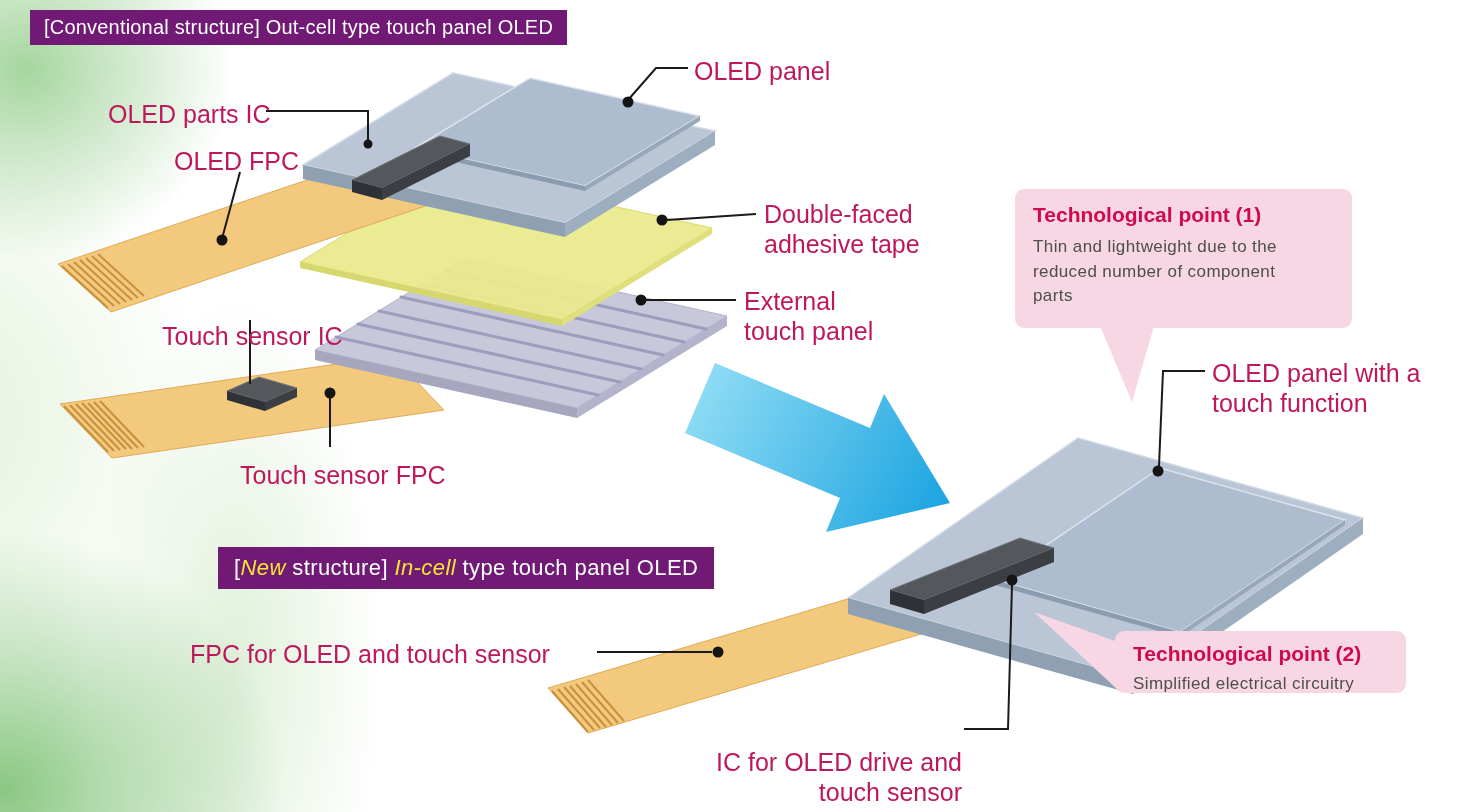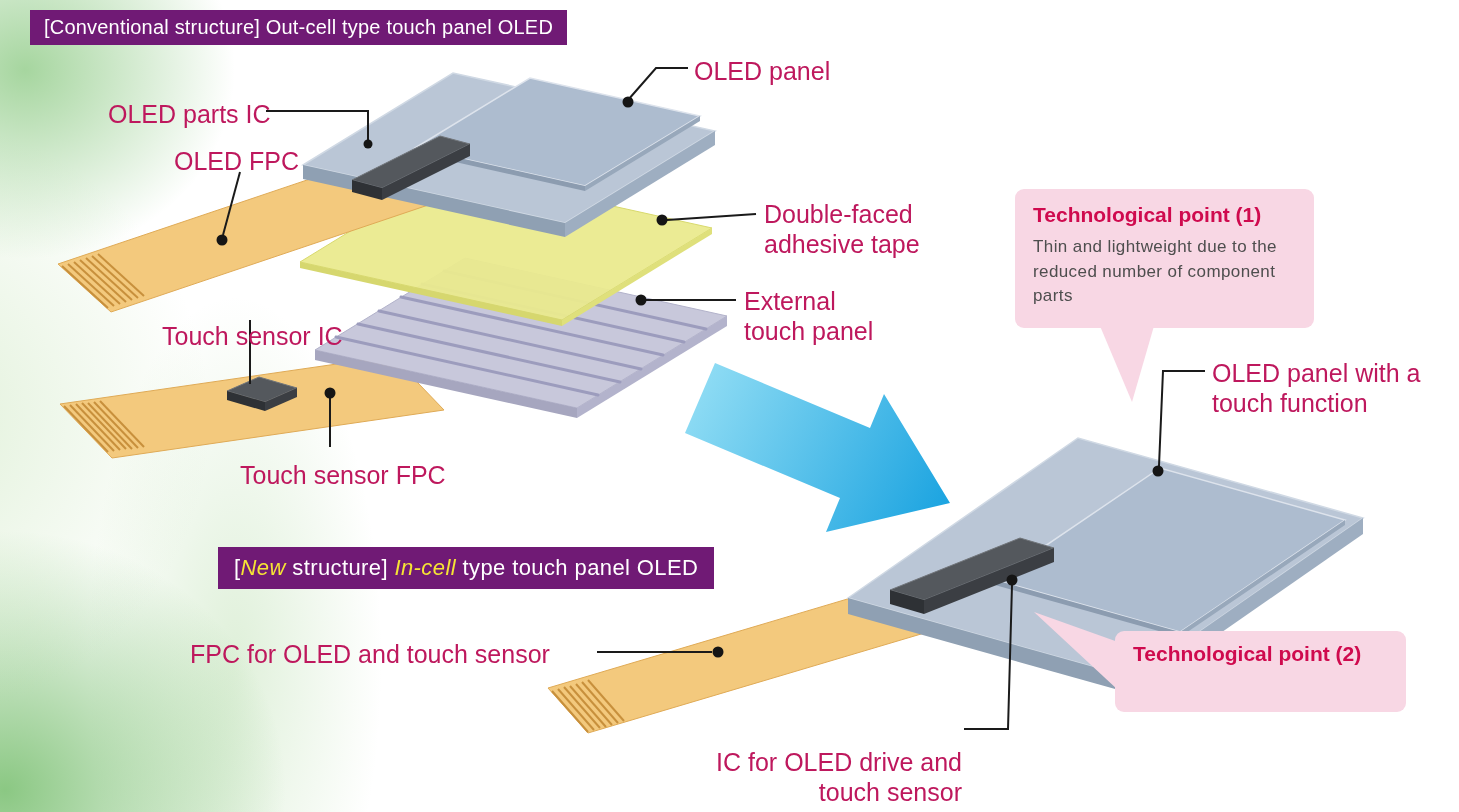--- a/index.html
+++ b/index.html
@@ -26,23 +26,23 @@
   #lbl-tape       { left:764px; top:199px; }
   #lbl-touch-ic   { left:162px; top:292px;margin-top:29px; }
   #lbl-ext-panel  { left:744px; top:286px; }
   #lbl-touch-fpc  { left:240px; top:460px; }
   #lbl-new-panel  { left:1212px; top:358px; }
   #lbl-new-fpc    { left:190px; top:639px; }
   #lbl-new-ic     { left:700px; top:715px; width:262px; text-align:right;margin-top:32px; }
   .tech-box { position:absolute; background:#f8d7e4; border-radius:9px; }
   .tech-title { font-size:21px; font-weight:bold; color:#cf0a4e; }
   .tech-body  { font-size:17px; color:#4e4e4e; line-height:1.45; letter-spacing:.4px; white-space:pre-line; }
-  #tb1 { left:1015px; top:189px; width:299px; height:139px; padding:14px 18px; }
+  #tb1 { left:1015px; top:189px; width:337px; height:139px; padding:14px 18px; }
   #tb1 .tech-title { margin-bottom:8px; }
-  #tb2 { left:1115px; top:631px; width:291px; height:81px; padding:11px 18px; }
+  #tb2 { left:1115px; top:631px; width:291px; height:62px; padding:11px 18px; }
   #tb2 .tech-title { margin-bottom:6px; }
 </style>
 </head>
 <body>
 
 <div class="stage">
   <div class="bg"></div>
 
   <svg class="diagram" viewBox="0 0 1459 812">
     <defs>
@@ -208,14 +208,15 @@
 touch sensor</div>
 
   <div class="tech-box" id="tb1">
     <div class="tech-title">Technological point (1)</div>
     <div class="tech-body">Thin and lightweight due to the
 reduced number of component
 parts</div>
   </div>
   <div class="tech-box" id="tb2">
     <div class="tech-title">Technological point (2)</div>
+    <div class="tech-body">Simplified electrical circuitry</div>
   </div>
 </div>
 
 </body></html>

